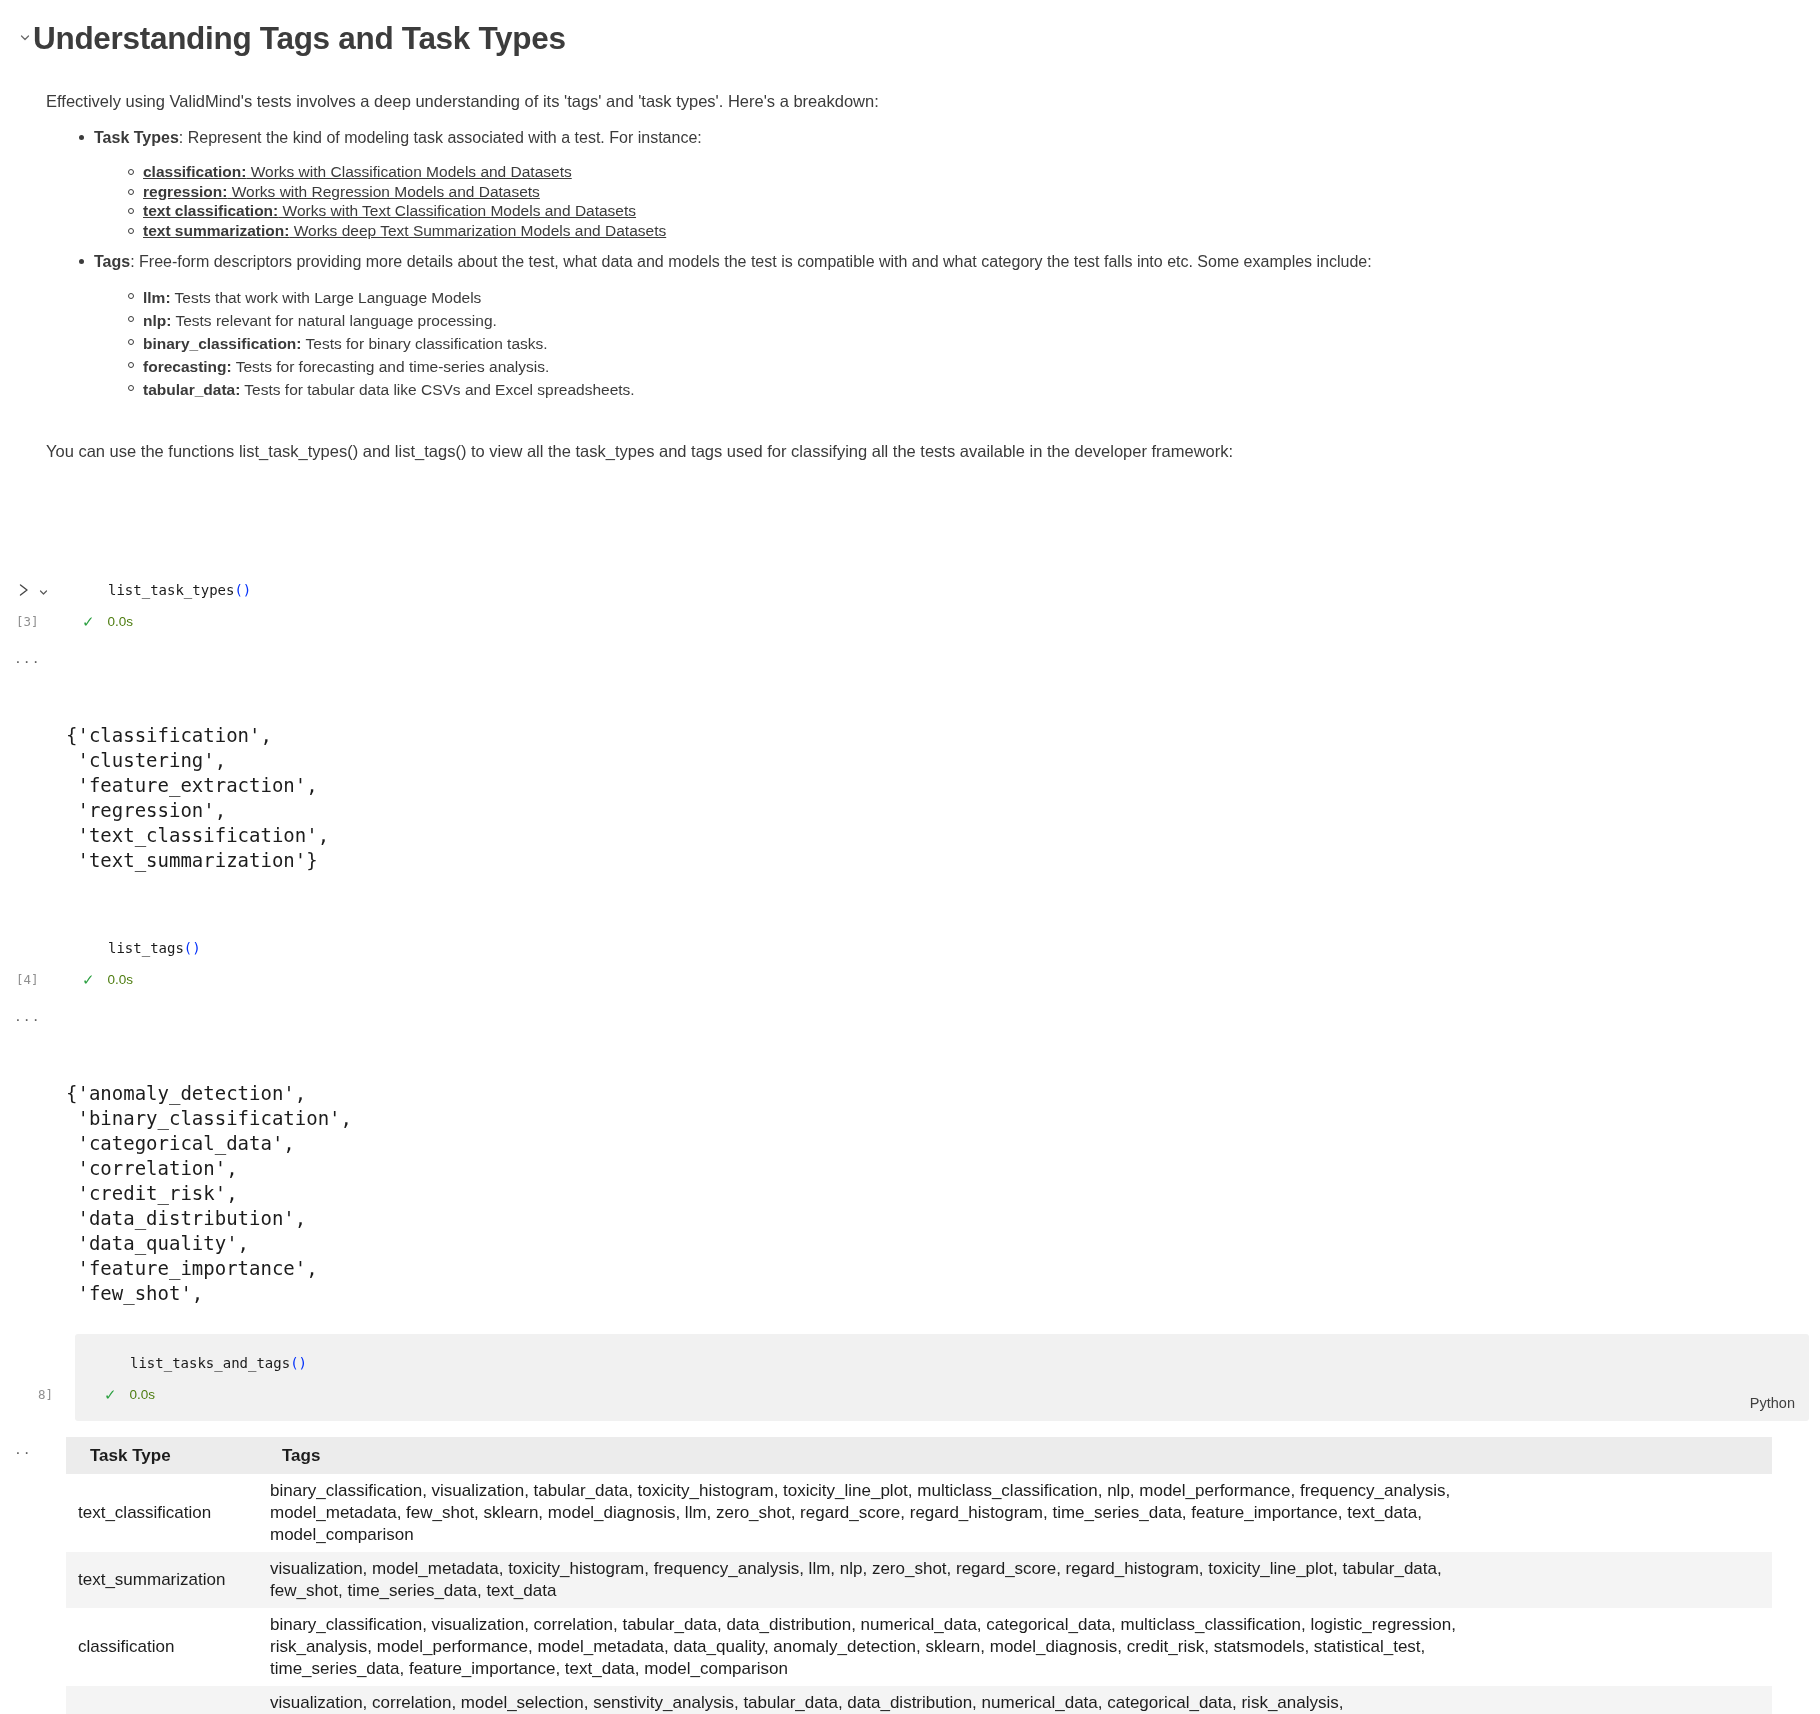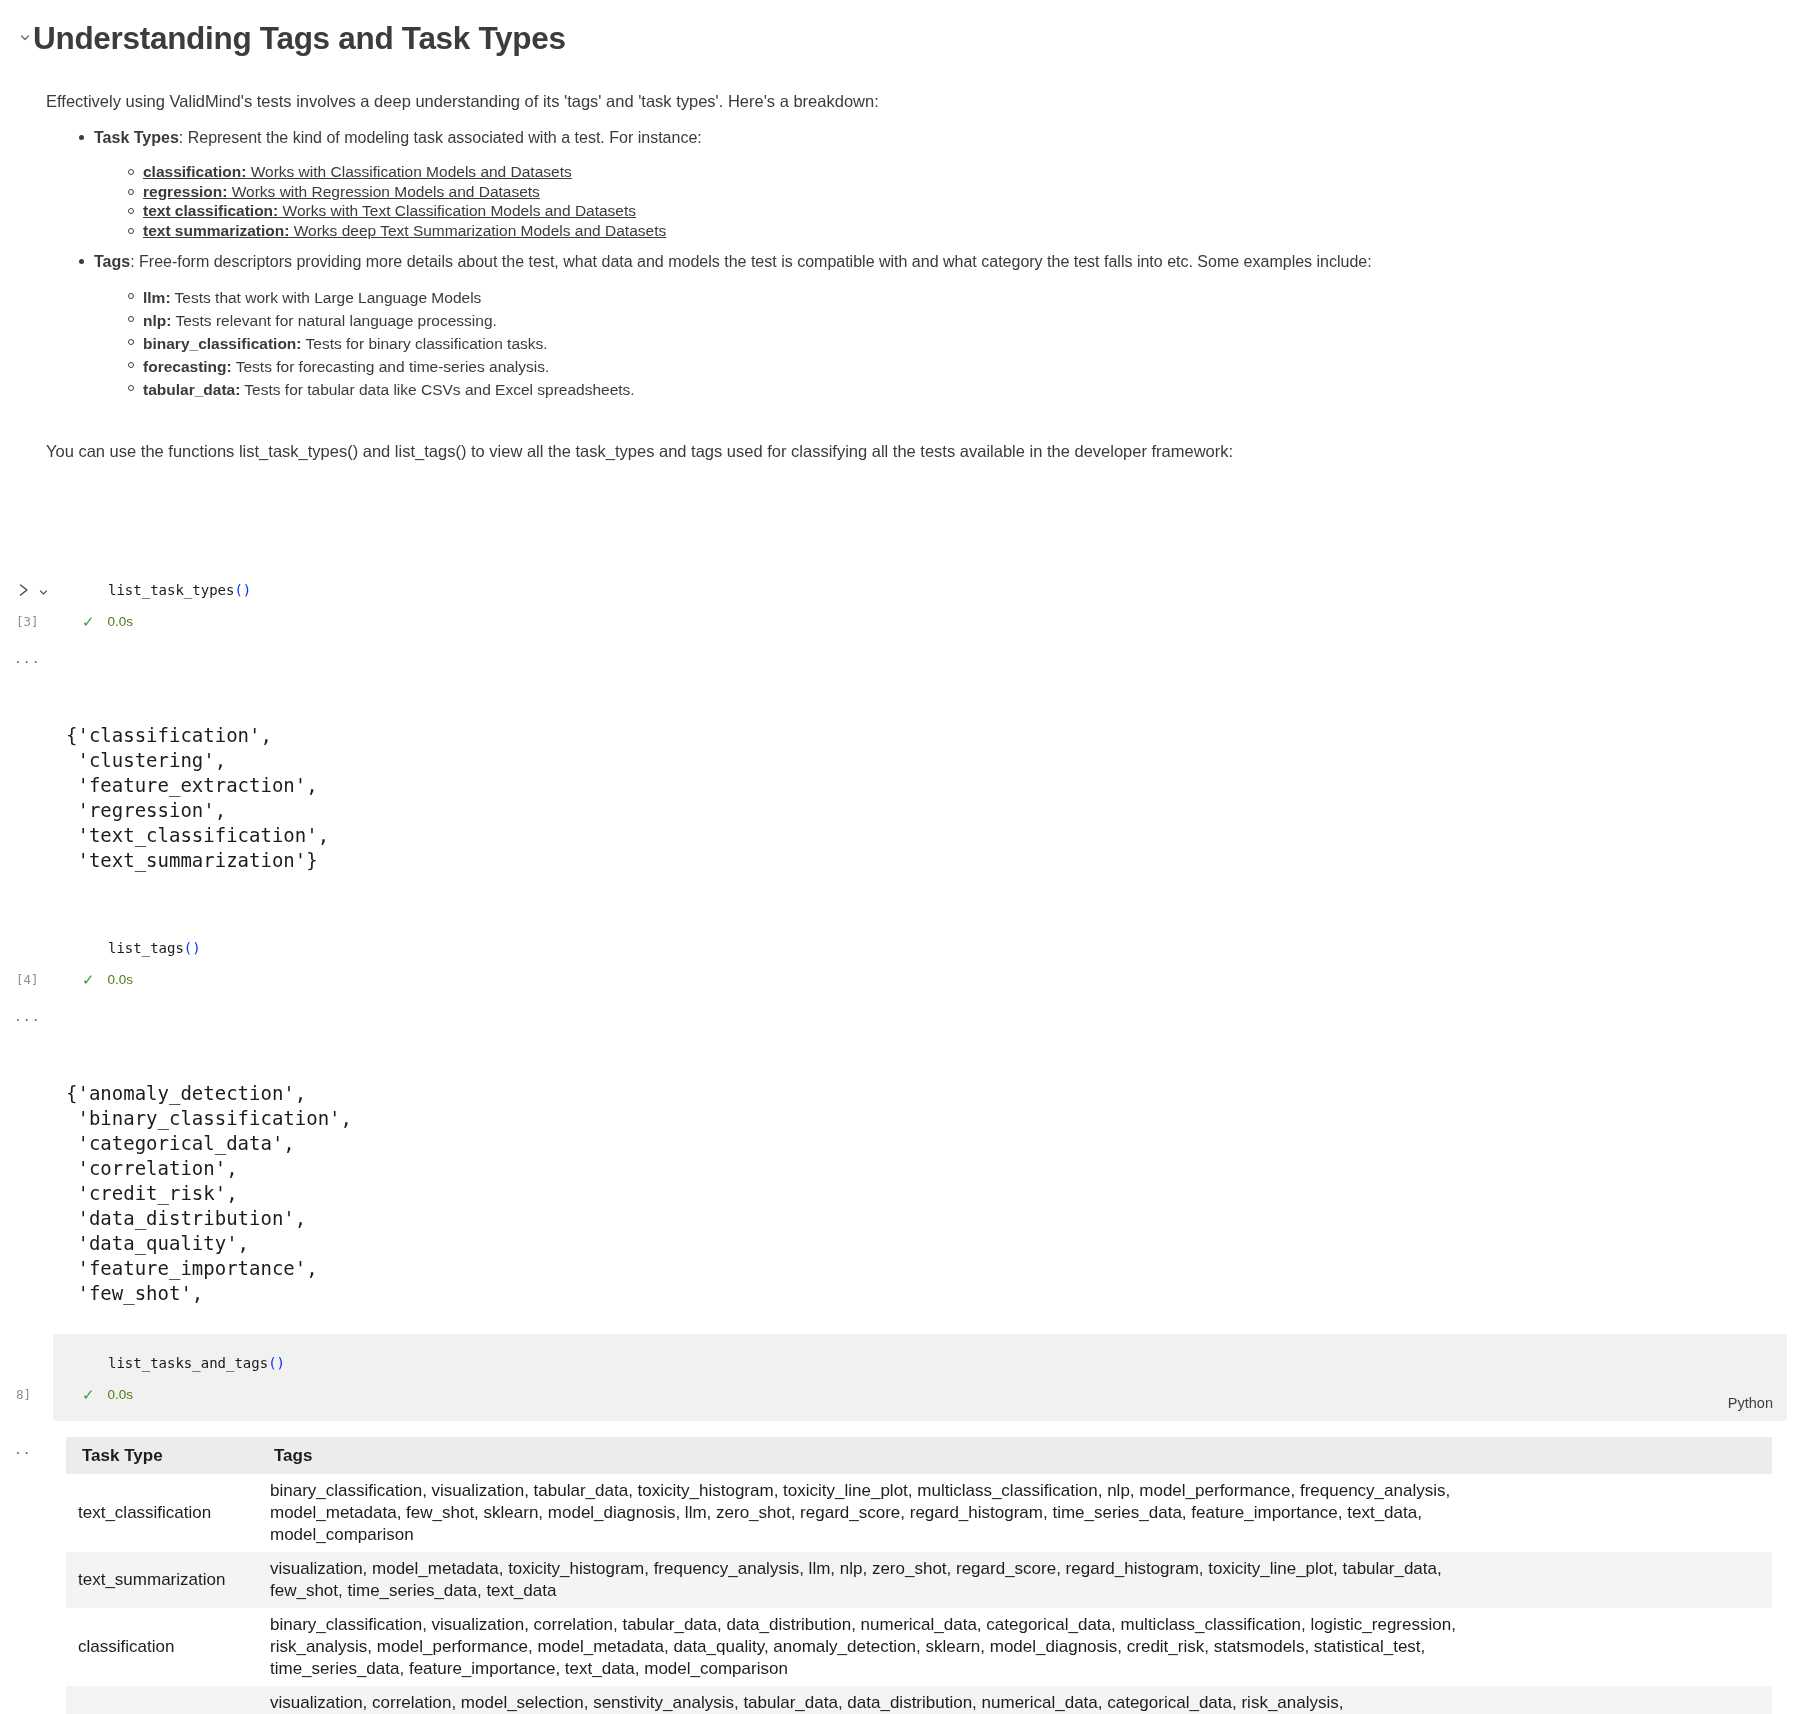--- a/index.html
+++ b/index.html
@@ -38,31 +38,31 @@
   .check { color:#2da042; font-size:15px; line-height:15px; }
   .time { font-size:13.5px; color:#4d7c0f; }
 
   .output { position:relative; margin-top:18px; }
   .out-gutter { position:absolute; left:14px; top:3px; font-family:"DejaVu Sans Mono", monospace; font-size:13px; color:#616161; letter-spacing:1px; cursor:pointer; }
   .out-pre { margin:0 5px 0 66px; font-family:"DejaVu Sans Mono", monospace; font-size:19px; line-height:25px; color:#1c1c1c; white-space:pre; }
 
   .cell1 { margin-top:120px; }
   .cell2 { margin-top:66px; }
   .cell3 { margin-top:28px; }
-  .focus-box { margin-left:53px; width:1734px; background:#f1f1f1; border-radius:3px; padding:20px 0 18px 0; position:relative; }
+  .focus-box { margin-left:75px; width:1734px; background:#f1f1f1; border-radius:3px; padding:20px 0 18px 0; position:relative; }
   .focus-box .code-line { margin-left:55px; }
   .focus-box .status-row { margin-left:29px; }
   .cell3 .exec { left:-37px; }
   .lang { position:absolute; right:14px; bottom:10px; font-size:14.5px; color:#3f3f3f; cursor:pointer; }
 
   
   .table-output { margin-top:16px; }
   .table-output .out-gutter { top:8px; }
   table.df { margin-left:66px; width:1706px; border-collapse:collapse; color:#1d1d1d; font-size:17px; }
-  table.df th { background:#ececec; text-align:left; font-weight:700; padding:8px 16px; font-size:17px; line-height:21px; }
+  table.df th { background:#ececec; text-align:left; font-weight:700; padding:8px 24px; font-size:17px; line-height:21px; }
   table.df td { padding:6px 12px; vertical-align:middle; line-height:22px; }
   table.df td.col-task { width:192px; white-space:nowrap; }
   table.df tbody tr:nth-of-type(even) { background:#f4f4f4; }
   .tags-wrap { max-width:1205px; }
 </style>
 </head>
 <body>
 
 <div class="page">
 

